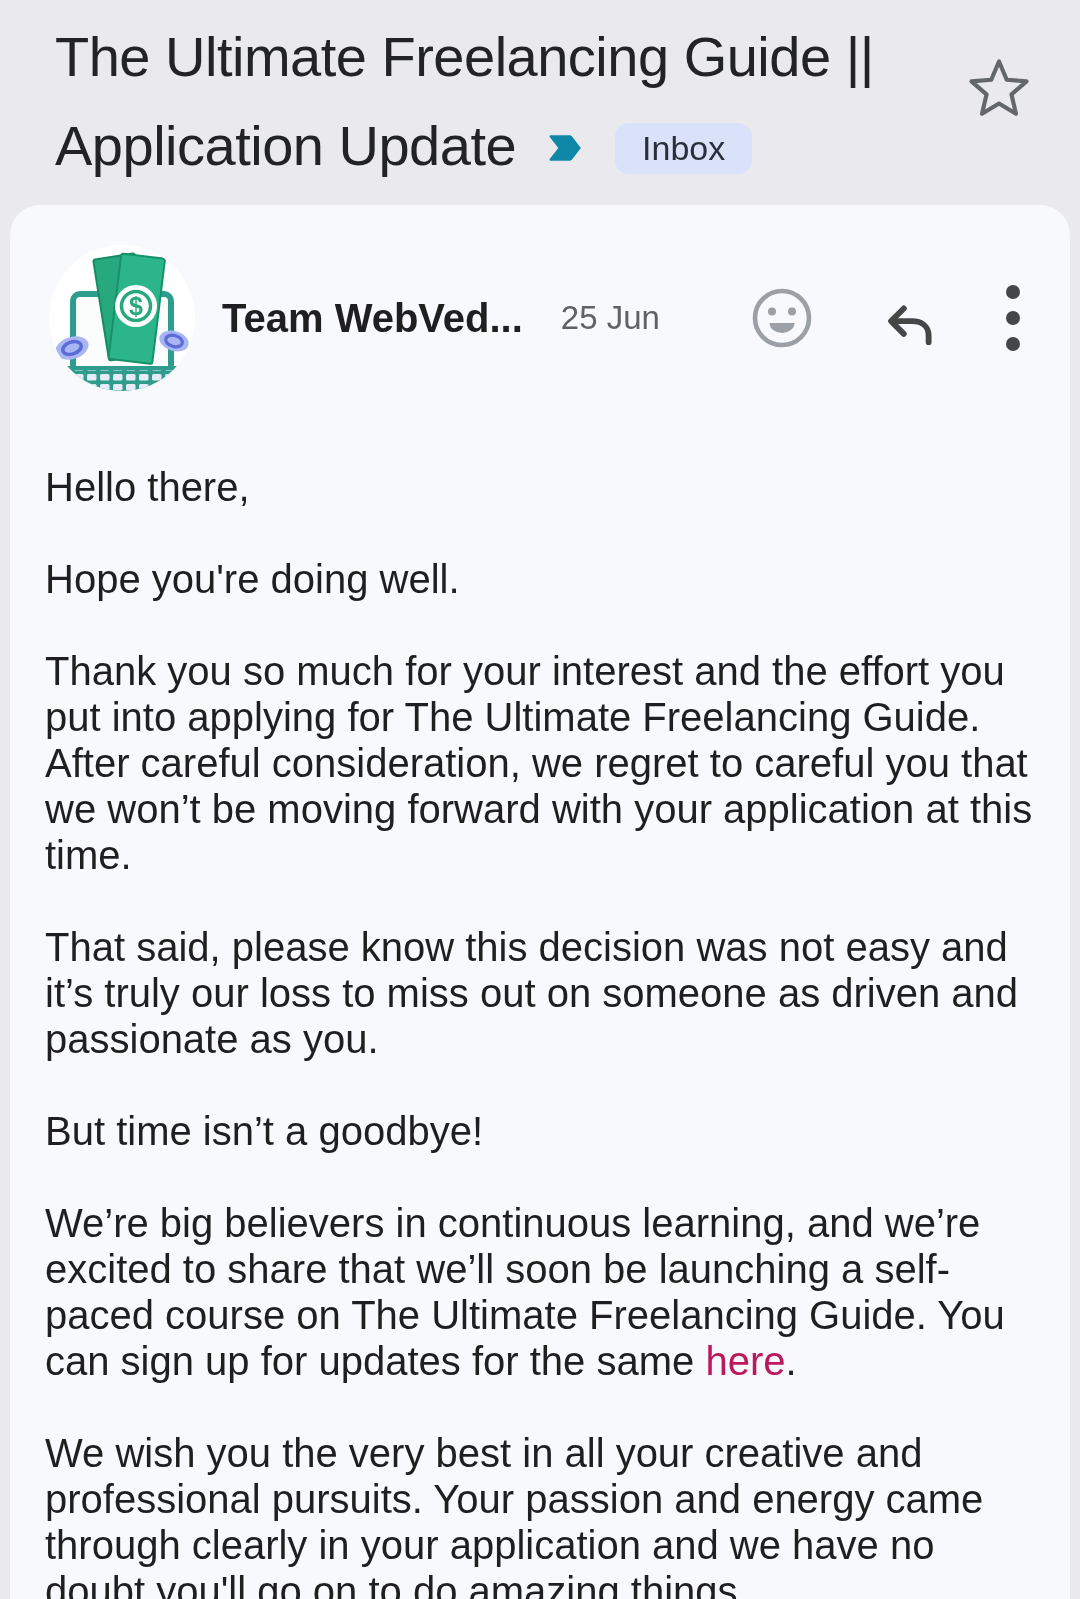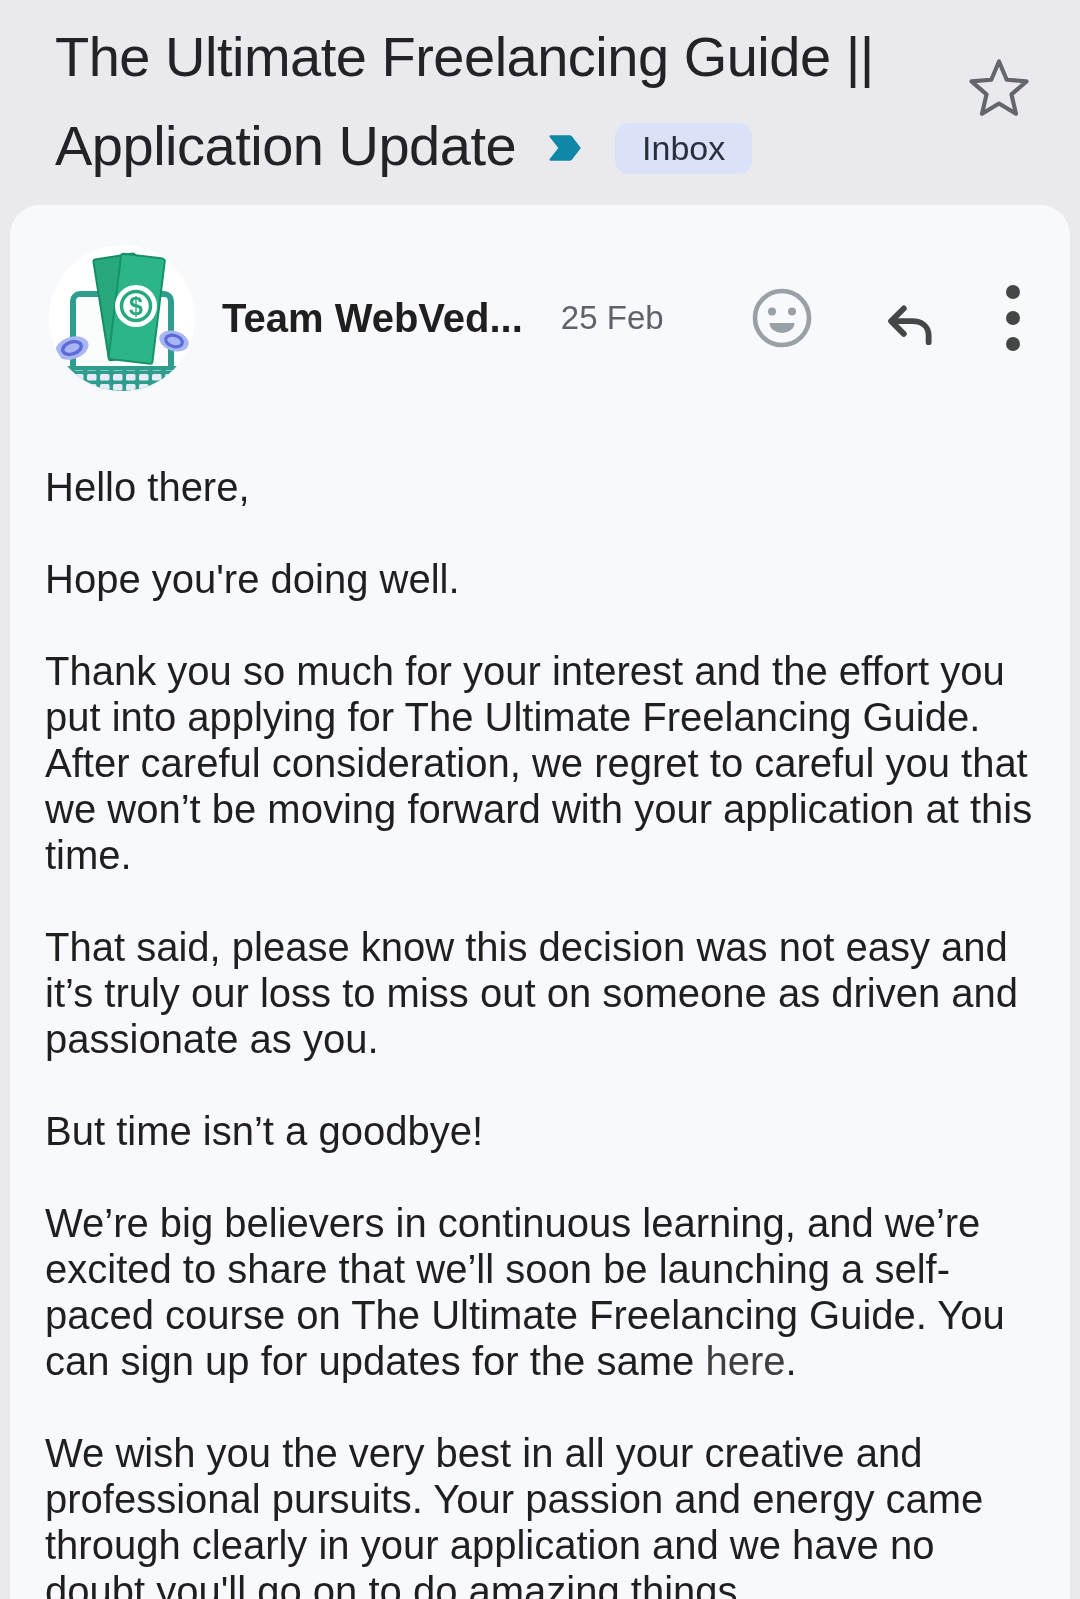--- a/index.html
+++ b/index.html
@@ -32,21 +32,21 @@
   .email-date{font-size:33px;color:#5f6368;margin-left:38px}
   .bcc-row{display:flex;align-items:center;margin-top:18px;background:none;border:none;padding:0;cursor:pointer}
   .bcc-text{font-size:37px;color:#5f6368}
   .chevron{margin-left:18px;margin-top:8px}
   .actions{display:flex;align-items:center;gap:62px;margin-left:12px;padding-right:10px}
   .icon-btn{background:none;border:none;padding:0;cursor:pointer;line-height:0}
   
   .email-body{margin:72px 35px 0 35px}
   .email-body p{margin:0 0 46px 0;font-size:40px;line-height:46px;color:#1f1f1f;letter-spacing:0}
   .email-body strong{font-weight:normal}
-  .link{color:#404040;text-decoration:none;cursor:pointer}
+  .link{color:#be185d;text-decoration:none;cursor:pointer}
 </style>
 </head>
 <body>
 
 <div class="header">
   <div class="subject"><span>The Ultimate Freelancing Guide || Application Update</span><svg class="imp-icon" viewBox="0 0 24 24">
         <path fill="#0f87a6" d="M3 4.4h11.3c.7 0 1.36.33 1.78.9L21.2 12l-5.12 6.7c-.42.57-1.08.9-1.78.9H3c-.5 0-.79-.57-.49-.97L7.7 12 2.51 5.37c-.3-.4-.01-.97.49-.97z"></path>
       </svg><span class="inbox-badge">Inbox</span></div>
   <button class="star-btn">
     <svg viewBox="0 0 24 24" width="66" height="66">
@@ -96,21 +96,21 @@
             <ellipse cx="126" cy="97" rx="15" ry="10" fill="#a9b6f4"></ellipse>
             <ellipse cx="126" cy="97" rx="8.5" ry="5.5" fill="none" stroke="#5d6bd9" stroke-width="3.2"></ellipse>
           </g>
         </g>
       </svg>
     </button>
 
     <div class="meta">
       <div class="name-row">
         <span class="sender-name">Team WebVed...</span>
-        <span class="email-date">25 Feb</span>
+        <span class="email-date">25 Jun</span>
       </div>
     </div>
 
     <div class="actions">
       <button class="icon-btn">
         <svg width="64" height="64" viewBox="0 0 64 64">
           <circle cx="32" cy="32" r="27" fill="none" stroke="#9aa0a6" stroke-width="4.6"></circle>
           <circle cx="22" cy="25.5" r="4" fill="#9aa0a6"></circle>
           <circle cx="42" cy="25.5" r="4" fill="#9aa0a6"></circle>
           <path d="M19.5 37a12.5 10 0 0 0 25 0 z" fill="#9aa0a6"></path>

